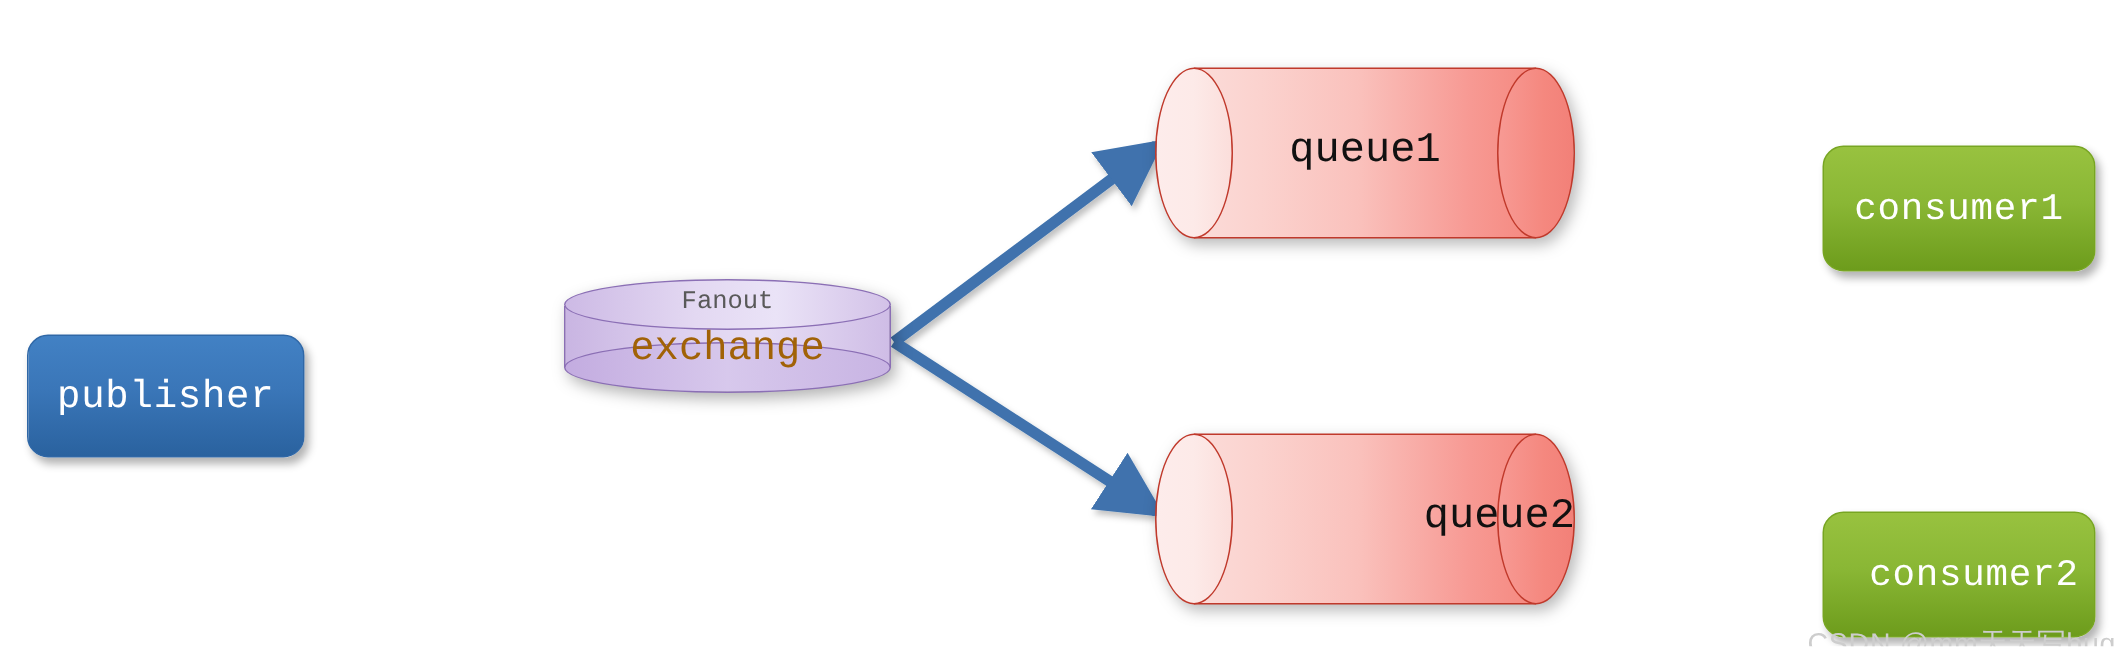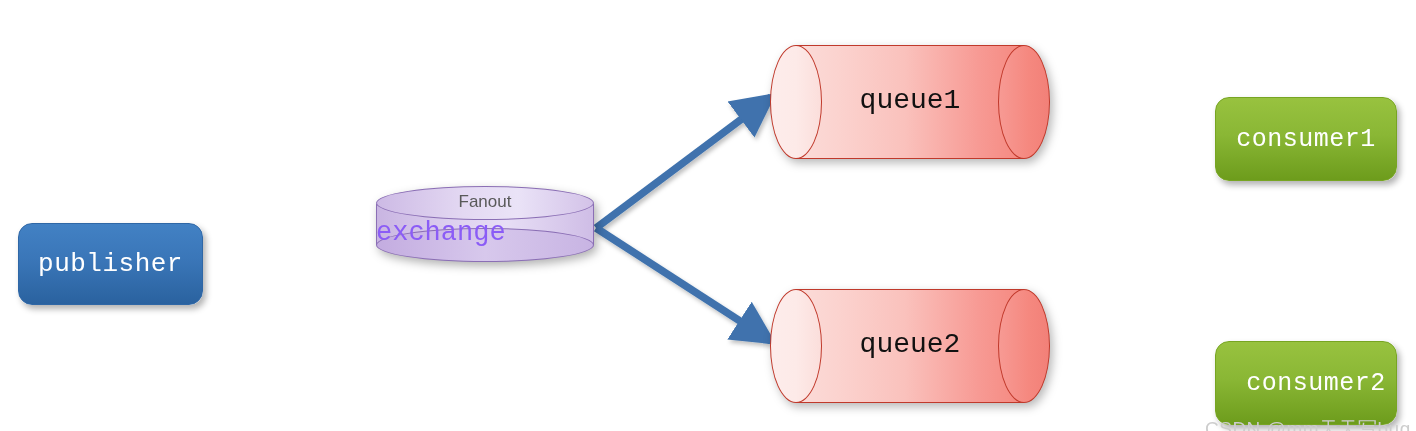--- a/index.html
+++ b/index.html
@@ -87,30 +87,31 @@
     border: 1.5px solid #8b6fb5;
     z-index: 1;
   }
   .db-cyl .db-cap-label {
     position: absolute;
     left: 0;
     right: 0;
     text-align: center;
     z-index: 5;
     color: #595959;
-    font-family: Liberation Sans, sans-serif;
+    font-family: Liberation Mono, monospace;
     font-size: 17px;
     white-space: nowrap;
   }
   .db-cyl .db-main-label {
     position: absolute;
     left: 0;
     right: 0;
+    text-align: center;
     z-index: 5;
-    color: #8b5cf6;
+    color: #a16207;
     font-family: "Liberation Mono", "DejaVu Sans Mono", monospace;
     font-size: 27px;
     white-space: nowrap;
   }
 
   
   .tube {
     position: absolute;
     filter: drop-shadow(3px 4px 5px rgba(0,0,0,0.28));
   }
@@ -220,21 +221,21 @@
     <div class="tube-right" style="right:0px; width:52px;"></div>
     <div class="tube-body" style="left:26px; right:26px;"></div>
     <div class="tube-left" style="left:0px; width:52px;"></div>
     <div class="tube-label" style="top:40px; font-size:28px;">queue1</div>
   </div>
 
   <div class="tube" style="left:770px; top:289px; width:280px; height:114px;">
     <div class="tube-right" style="right:0px; width:52px;"></div>
     <div class="tube-body" style="left:26px; right:26px;"></div>
     <div class="tube-left" style="left:0px; width:52px;"></div>
-    <div class="tube-label" style="top:40px; font-size:28px;">queue2</div>
+    <div class="tube-label" style="top:40px; font-size:28px;text-align:right;">queue2</div>
   </div>
 
   <div class="rbox green" style="left:1215px; top:61px; width:182px; height:84px; font-size:25px;">
     <span class="rbox-label">consumer1</span>
   </div>
 
   <div class="rbox green" style="left:1215px; top:305px; width:182px; height:84px; font-size:25px;padding-left:20px;">
     <span class="rbox-label">consumer2</span>
   </div>
 

